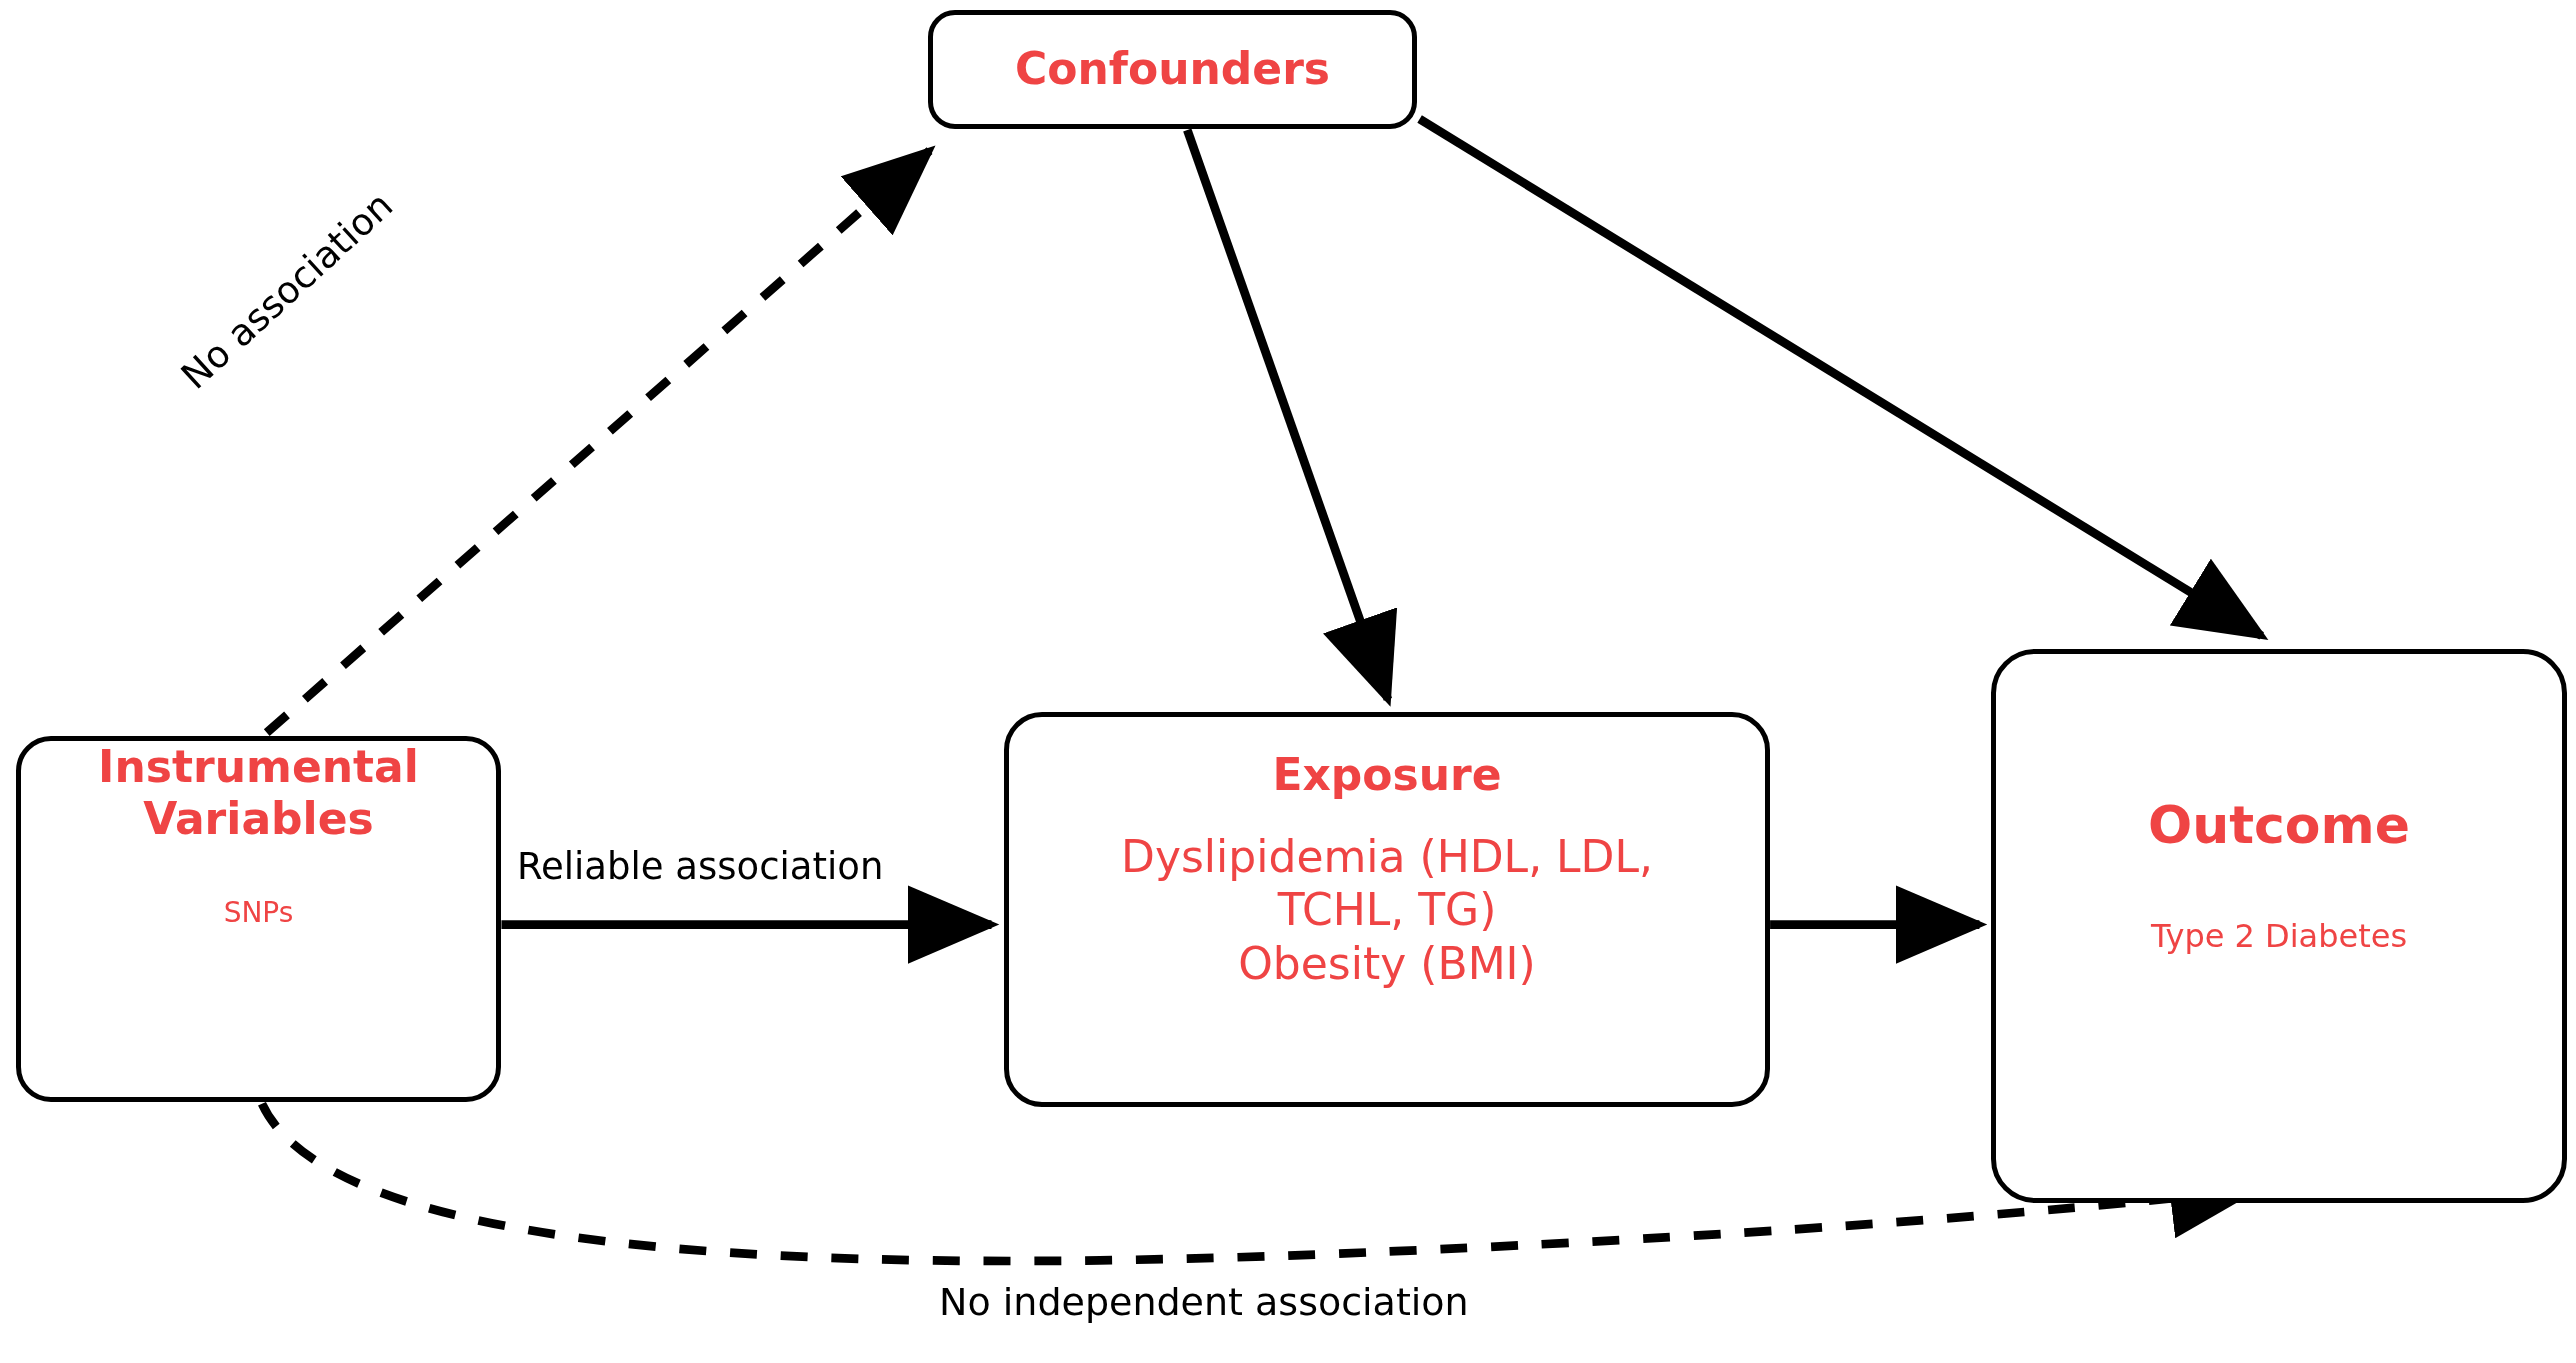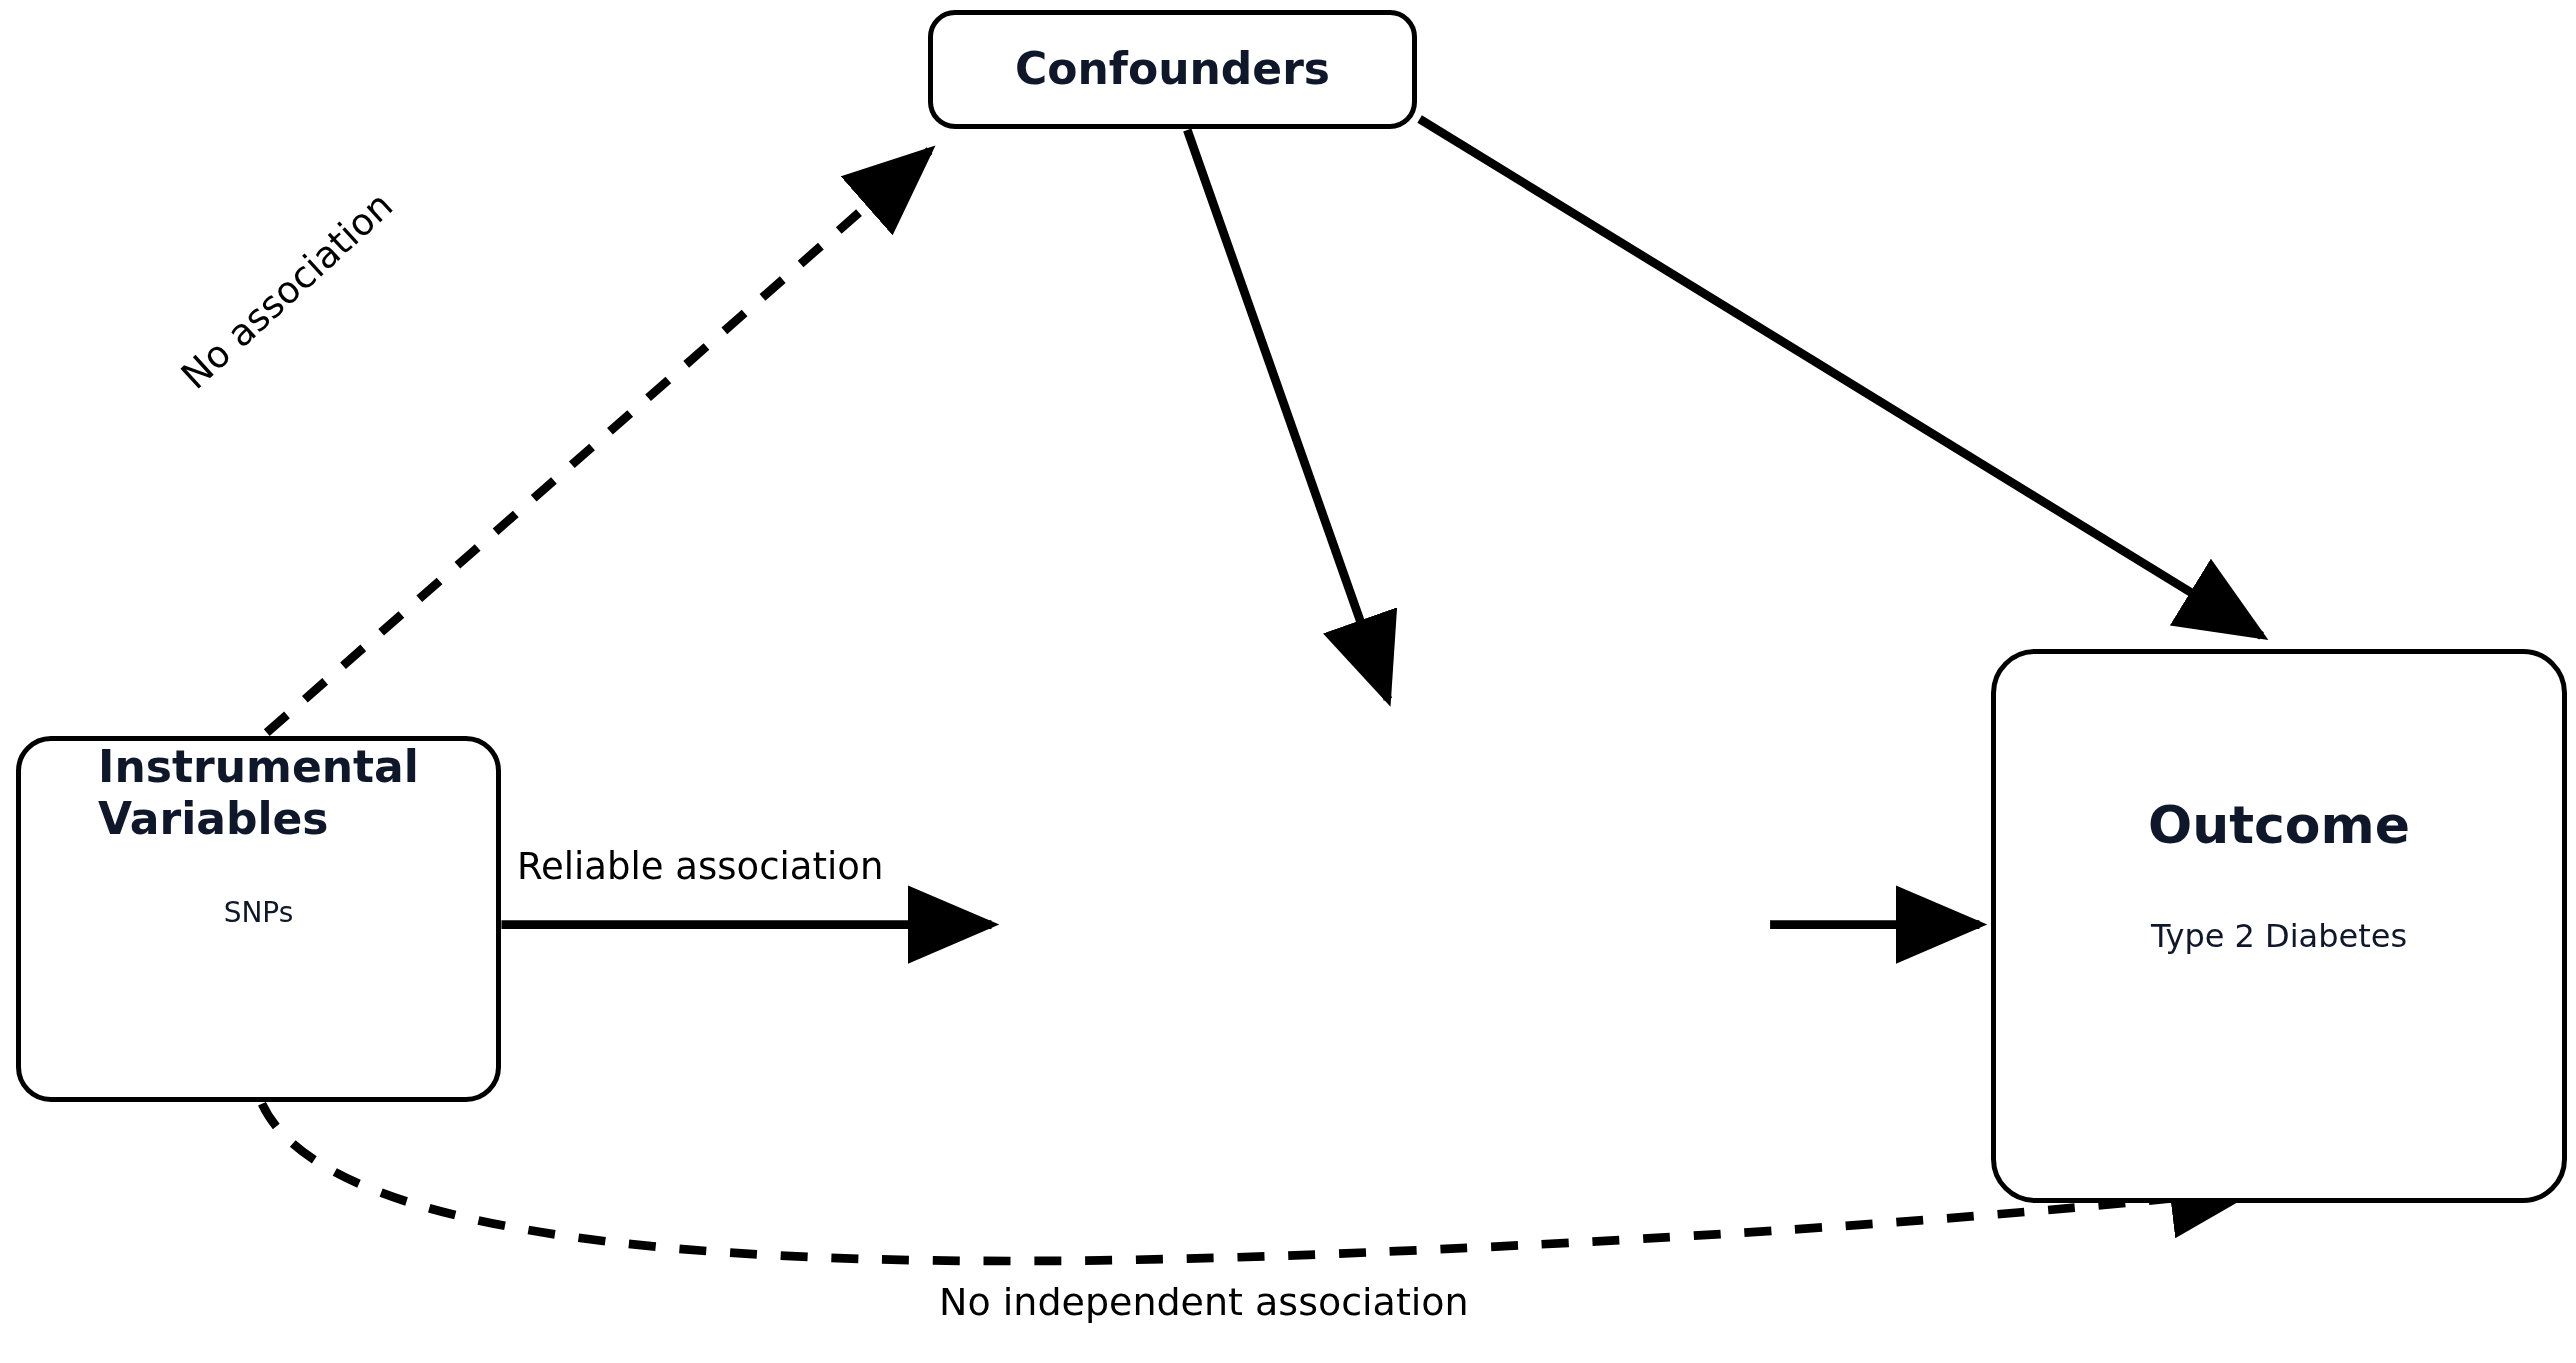--- a/index.html
+++ b/index.html
@@ -26,22 +26,22 @@
   
   .node {
     position: absolute;
     box-sizing: border-box;
     border: 5.6px solid #000000;
     background: #ffffff;
     display: flex;
     flex-direction: column;
     align-items: center;
     justify-content: center;
-    text-align: left;
-    color: #0f172a;
+    text-align: center;
+    color: #ef4444;
     z-index: 3;
   }
   .node .title {
     font-weight: bold;
     line-height: 1.18;
     white-space: pre-line;
   }
   .node .sub {
     font-weight: normal;
     line-height: 1.22;
@@ -149,20 +149,26 @@
   <div class="node" id="node-confounders">
     <div class="title">Confounders</div>
   </div>
 
   <div class="node" id="node-instrumental">
     <div class="title">Instrumental
 Variables</div>
     <div class="sub">SNPs</div>
   </div>
 
+  <div class="node" id="node-exposure">
+    <div class="title">Exposure</div>
+    <div class="sub">Dyslipidemia (HDL, LDL,
+TCHL, TG)
+Obesity (BMI)</div>
+  </div>
 
   <div class="node" id="node-outcome">
     <div class="title">Outcome</div>
     <div class="sub">Type 2 Diabetes</div>
   </div>
 
   <div class="edge-label" id="label-no-association">No association</div>
 
   <div class="edge-label" id="label-reliable-association">Reliable association</div>
 

